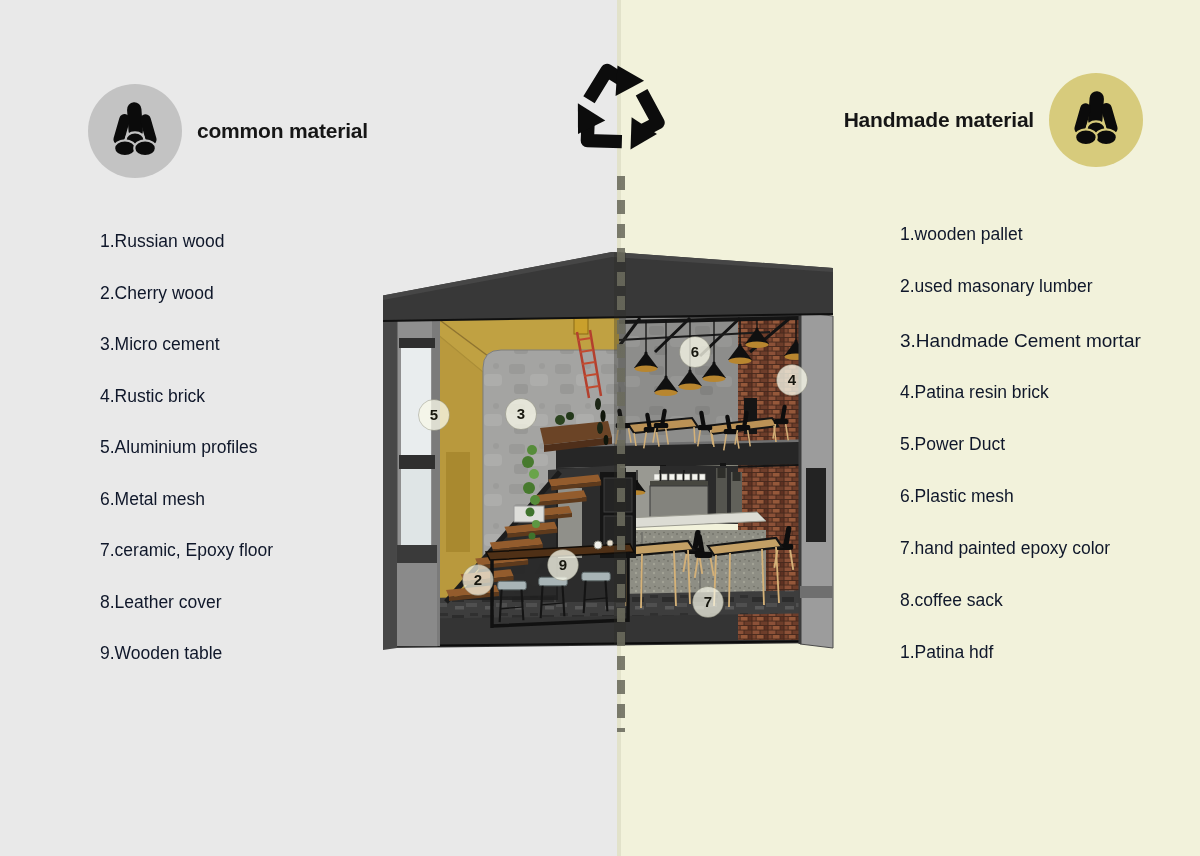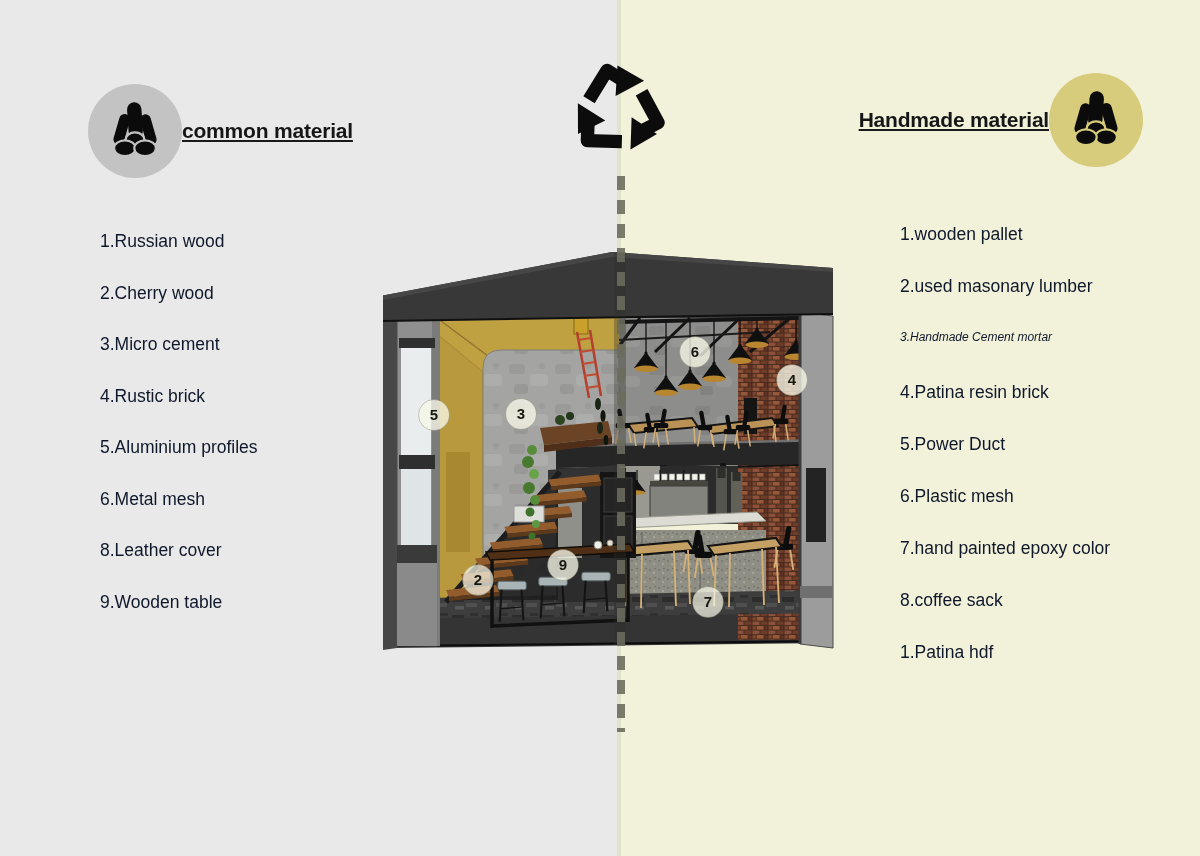--- a/index.html
+++ b/index.html
@@ -5,41 +5,41 @@
   html,body{margin:0;padding:0;background:#ddd;}
   .stage{position:relative;width:1200px;height:856px;overflow:hidden;
          font-family:"Liberation Sans",sans-serif;color:#1a1a1a;}
   .bg-left{position:absolute;left:0;top:0;width:617px;height:856px;background:#e9e9e9;}
   .bg-right{position:absolute;left:617px;top:0;width:583px;height:856px;background:#f2f2db;}
   .bg-right-edge{position:absolute;left:617px;top:0;width:4px;height:856px;background:#e2e2ca;}
   .divider{position:absolute;left:617px;top:176px;width:8px;height:556px;z-index:6;
            background:repeating-linear-gradient(to bottom,#6b6b5d 0 14px,rgba(0,0,0,0) 14px 24px);
            opacity:.88;}
   
-  .hdr{position:absolute;display:flex;align-items:center;gap:0;z-index:3;text-decoration:underline;}
+  .hdr{position:absolute;display:flex;align-items:center;gap:15px;z-index:3;}
   .hdr-left{left:88px;top:84px;}
   .hdr-right{right:57px;top:73px;}
   .hdr .label{font-size:21px;font-weight:bold;letter-spacing:-.2px;color:#161616;white-space:nowrap;}
   .material-badge{width:94px;height:94px;border-radius:50%;display:flex;align-items:center;justify-content:center;}
   .material-badge.gray{background:#c3c3c3;--ring:#c3c3c3;}
   .material-badge.khaki{background:#d7cb7c;--ring:#d7cb7c;}
   .material-badge svg{width:72px;height:72px;}
   .material-badge svg .face{fill:#0b0b0b;stroke:var(--ring);stroke-width:3;}
   .material-badge svg .log{fill:#0b0b0b;}
   .mirror svg{transform:scaleX(-1);}
   
   .recycle{position:absolute;left:570px;top:58px;width:95px;height:114px;z-index:4;}
   
   .mat-list{position:absolute;list-style:none;margin:0;padding:0;z-index:3;}
   .mat-list li{font-size:17.5px;color:#0f172a;}
   .list-left{left:100px;top:231px;}
   .list-left li{height:51.5px;}
   .list-right{left:900px;top:224px;}
   .list-right li{height:52px;}
-  .list-right li.small{font-size:12px;padding-top:2px;font-style:italic;}
+  .list-right li.small{font-size:19px;padding-top:2px;}
   
   .building{position:absolute;left:383px;top:250px;width:452px;height:422px;z-index:2;}
   .badge-num{font-family:"Liberation Sans",sans-serif;font-size:15px;font-weight:bold;fill:#17170f;}
 </style>
 </head>
 <body>
 
 <div class="stage">
   <div class="bg-left"></div>
   <div class="bg-right"></div>
@@ -89,20 +89,21 @@
     </div>
   </div>
 
   <ul class="mat-list list-left">
     <li>1.Russian wood</li>
     <li>2.Cherry wood</li>
     <li>3.Micro cement</li>
     <li>4.Rustic brick</li>
     <li>5.Aluminium profiles</li>
     <li>6.Metal mesh</li>
+    <li>7.ceramic, Epoxy floor</li>
     <li>8.Leather cover</li>
     <li>9.Wooden table</li>
   </ul>
 
   <ul class="mat-list list-right">
     <li>1.wooden pallet</li>
     <li>2.used masonary lumber</li>
     <li class="small">3.Handmade Cement mortar</li>
     <li>4.Patina resin brick</li>
     <li>5.Power Duct</li>

